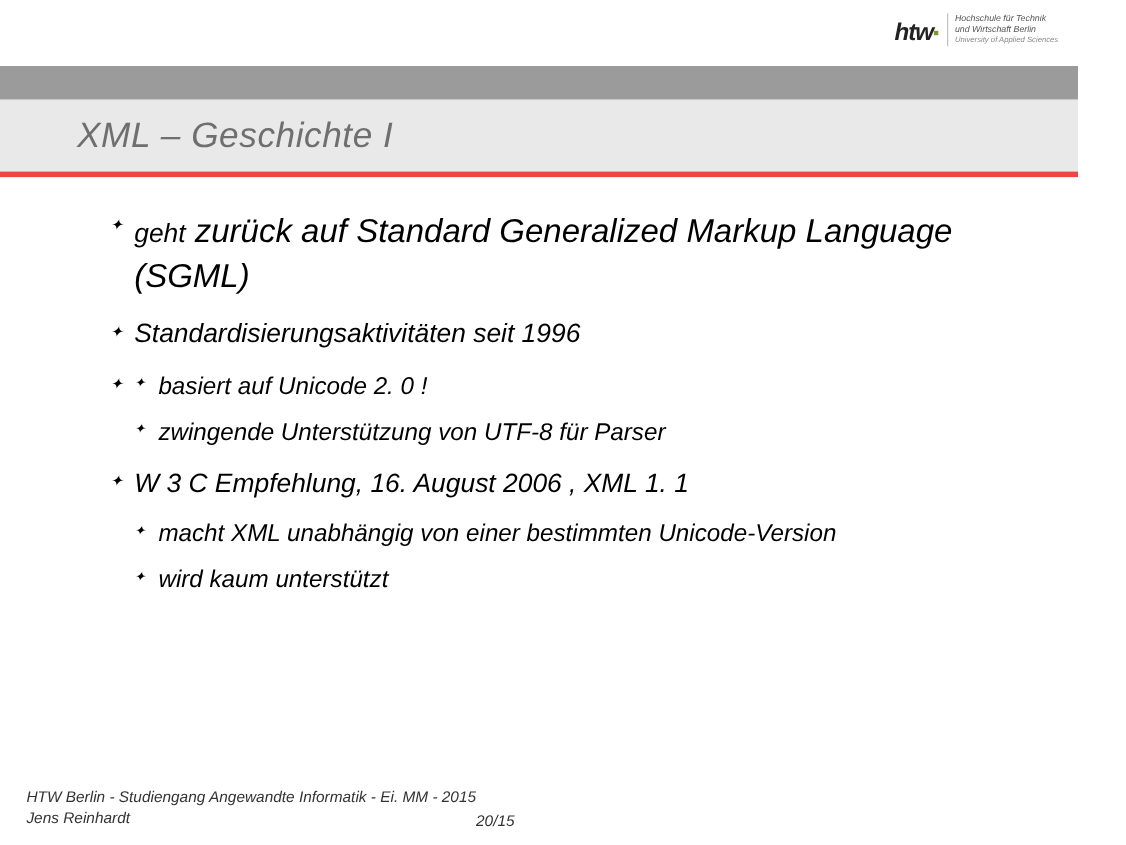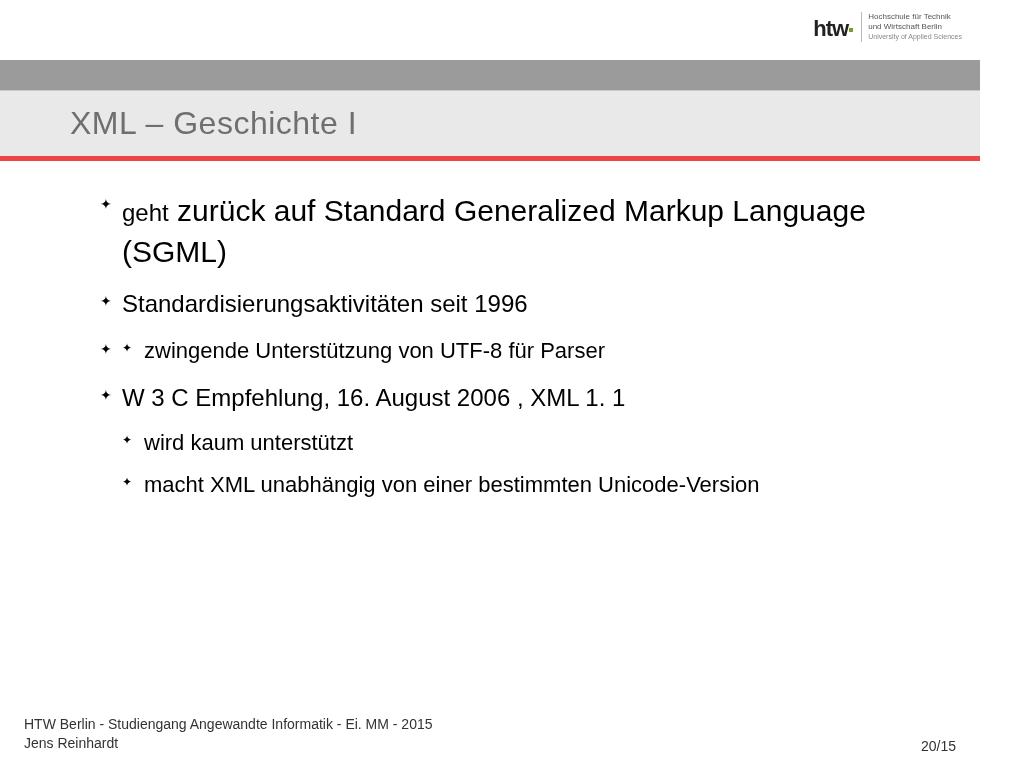--- a/index.html
+++ b/index.html
@@ -1,37 +1,37 @@
 <!DOCTYPE html>
 <html><head>
 <meta charset="utf-8">
 <style>
   * { margin: 0; padding: 0; box-sizing: border-box; }
   html, body { width: 1024px; height: 768px; font-family: Arial, Helvetica, sans-serif; background: #fff; overflow: hidden; }
-  .slide { width: 980px; height: 768px; position: relative; }
+  .slide { width: 980px; height: 768px; position: relative; font-style: italic; }
   .top-white { height: 60px; background: #fff; position: relative; }
   .logo-block { position: absolute; right: 18px; top: 12px; text-align: left; }
   .logo-row { display: flex; align-items: flex-end; gap: 8px; }
   .logo-mark { font-weight: 900; font-size: 22px; letter-spacing: -1px; color: #222; }
   .logo-dot { display:inline-block; width:4px; height:4px; background:#7a9a2e; margin-left:1px; margin-bottom:4px; }
   .logo-text { font-size: 8px; color: #555; line-height: 1.2; border-left: 1px solid #bbb; padding-left: 6px; }
   .logo-sub { font-size: 7px; color: #888; margin-top: 2px; }
   .grey-bar { height: 30px; background: #9b9b9b; }
   .title-band { background: #e9e9e9; border-top: 1px solid #c9c9c9; border-bottom: 5px solid #ef4444; padding: 14px 0 14px 70px; }
   .title-band h1 { font-size: 32px; font-weight: 400; color: #6f6f6f; letter-spacing: 0.5px; }
   .content { padding: 30px 30px 0 100px; color: #000; }
   .lvl1 { list-style: none; }
   .lvl1 > li { position: relative; padding-left: 22px; margin-bottom: 16px; font-size: 24px; line-height: 1.35; }
   .lvl1 > li::before { content: "✦"; position: absolute; left: 0; top: 4px; font-size: 14px; color: #000; }
   .lvl1 > li.small-first { font-size: 24px; }
   .lvl1 > li.small-first .tail { font-size: 30px; }
   .lvl2 { list-style: none; margin-top: 14px; }
   .lvl2 > li { position: relative; padding-left: 22px; margin-bottom: 12px; font-size: 22px; line-height: 1.35; }
   .lvl2 > li::before { content: "✦"; position: absolute; left: 0; top: 4px; font-size: 12px; color: #000; }
-  .footer { position: absolute; left: 0; right: 0; bottom: 14px; padding: 0 24px; display: flex; justify-content: space-between; align-items: flex-end; font-size: 14px; color: #333; }
+  .footer { position: absolute; left: 0; right: 0; bottom: 14px; padding: 0 24px; display: flex; align-items: flex-end; font-size: 14px; color: #333; }
   .footer-left { line-height: 1.4; }
 </style>
 </head>
 <body>
 
 <div class="slide">
   <div class="top-white">
     <div class="logo-block">
       <div class="logo-row">
         <span class="logo-mark"><span>htw</span><span class="logo-dot"></span></span>
@@ -51,28 +51,29 @@
   <div class="content">
     <ul class="lvl1">
       <li class="small-first">
         <span>geht</span><span class="tail"> zurück auf Standard Generalized Markup Language (SGML)</span>
       </li>
       <li>
         <span>Standardisierungsaktivitäten seit 1996</span>
       </li>
       <li>
         <ul class="lvl2">
+          <li><span>basiert auf Unicode 2. 0 !</span></li>
           <li><span>zwingende Unterstützung von UTF-8 für Parser</span></li>
         </ul>
       </li>
       <li>
         <span>W 3 C Empfehlung, 16. August 2006 , XML 1. 1</span>
         <ul class="lvl2">
+          <li><span>macht XML unabhängig von einer bestimmten Unicode-Version</span></li>
           <li><span>wird kaum unterstützt</span></li>
-          <li><span>macht XML unabhängig von einer bestimmten Unicode-Version</span></li>
         </ul>
       </li>
     </ul>
   </div>
 
   <div class="footer">
     <div class="footer-left">
       <div>HTW Berlin - Studiengang Angewandte Informatik - Ei. MM - 2015</div>
       <div>Jens Reinhardt</div>
     </div>

